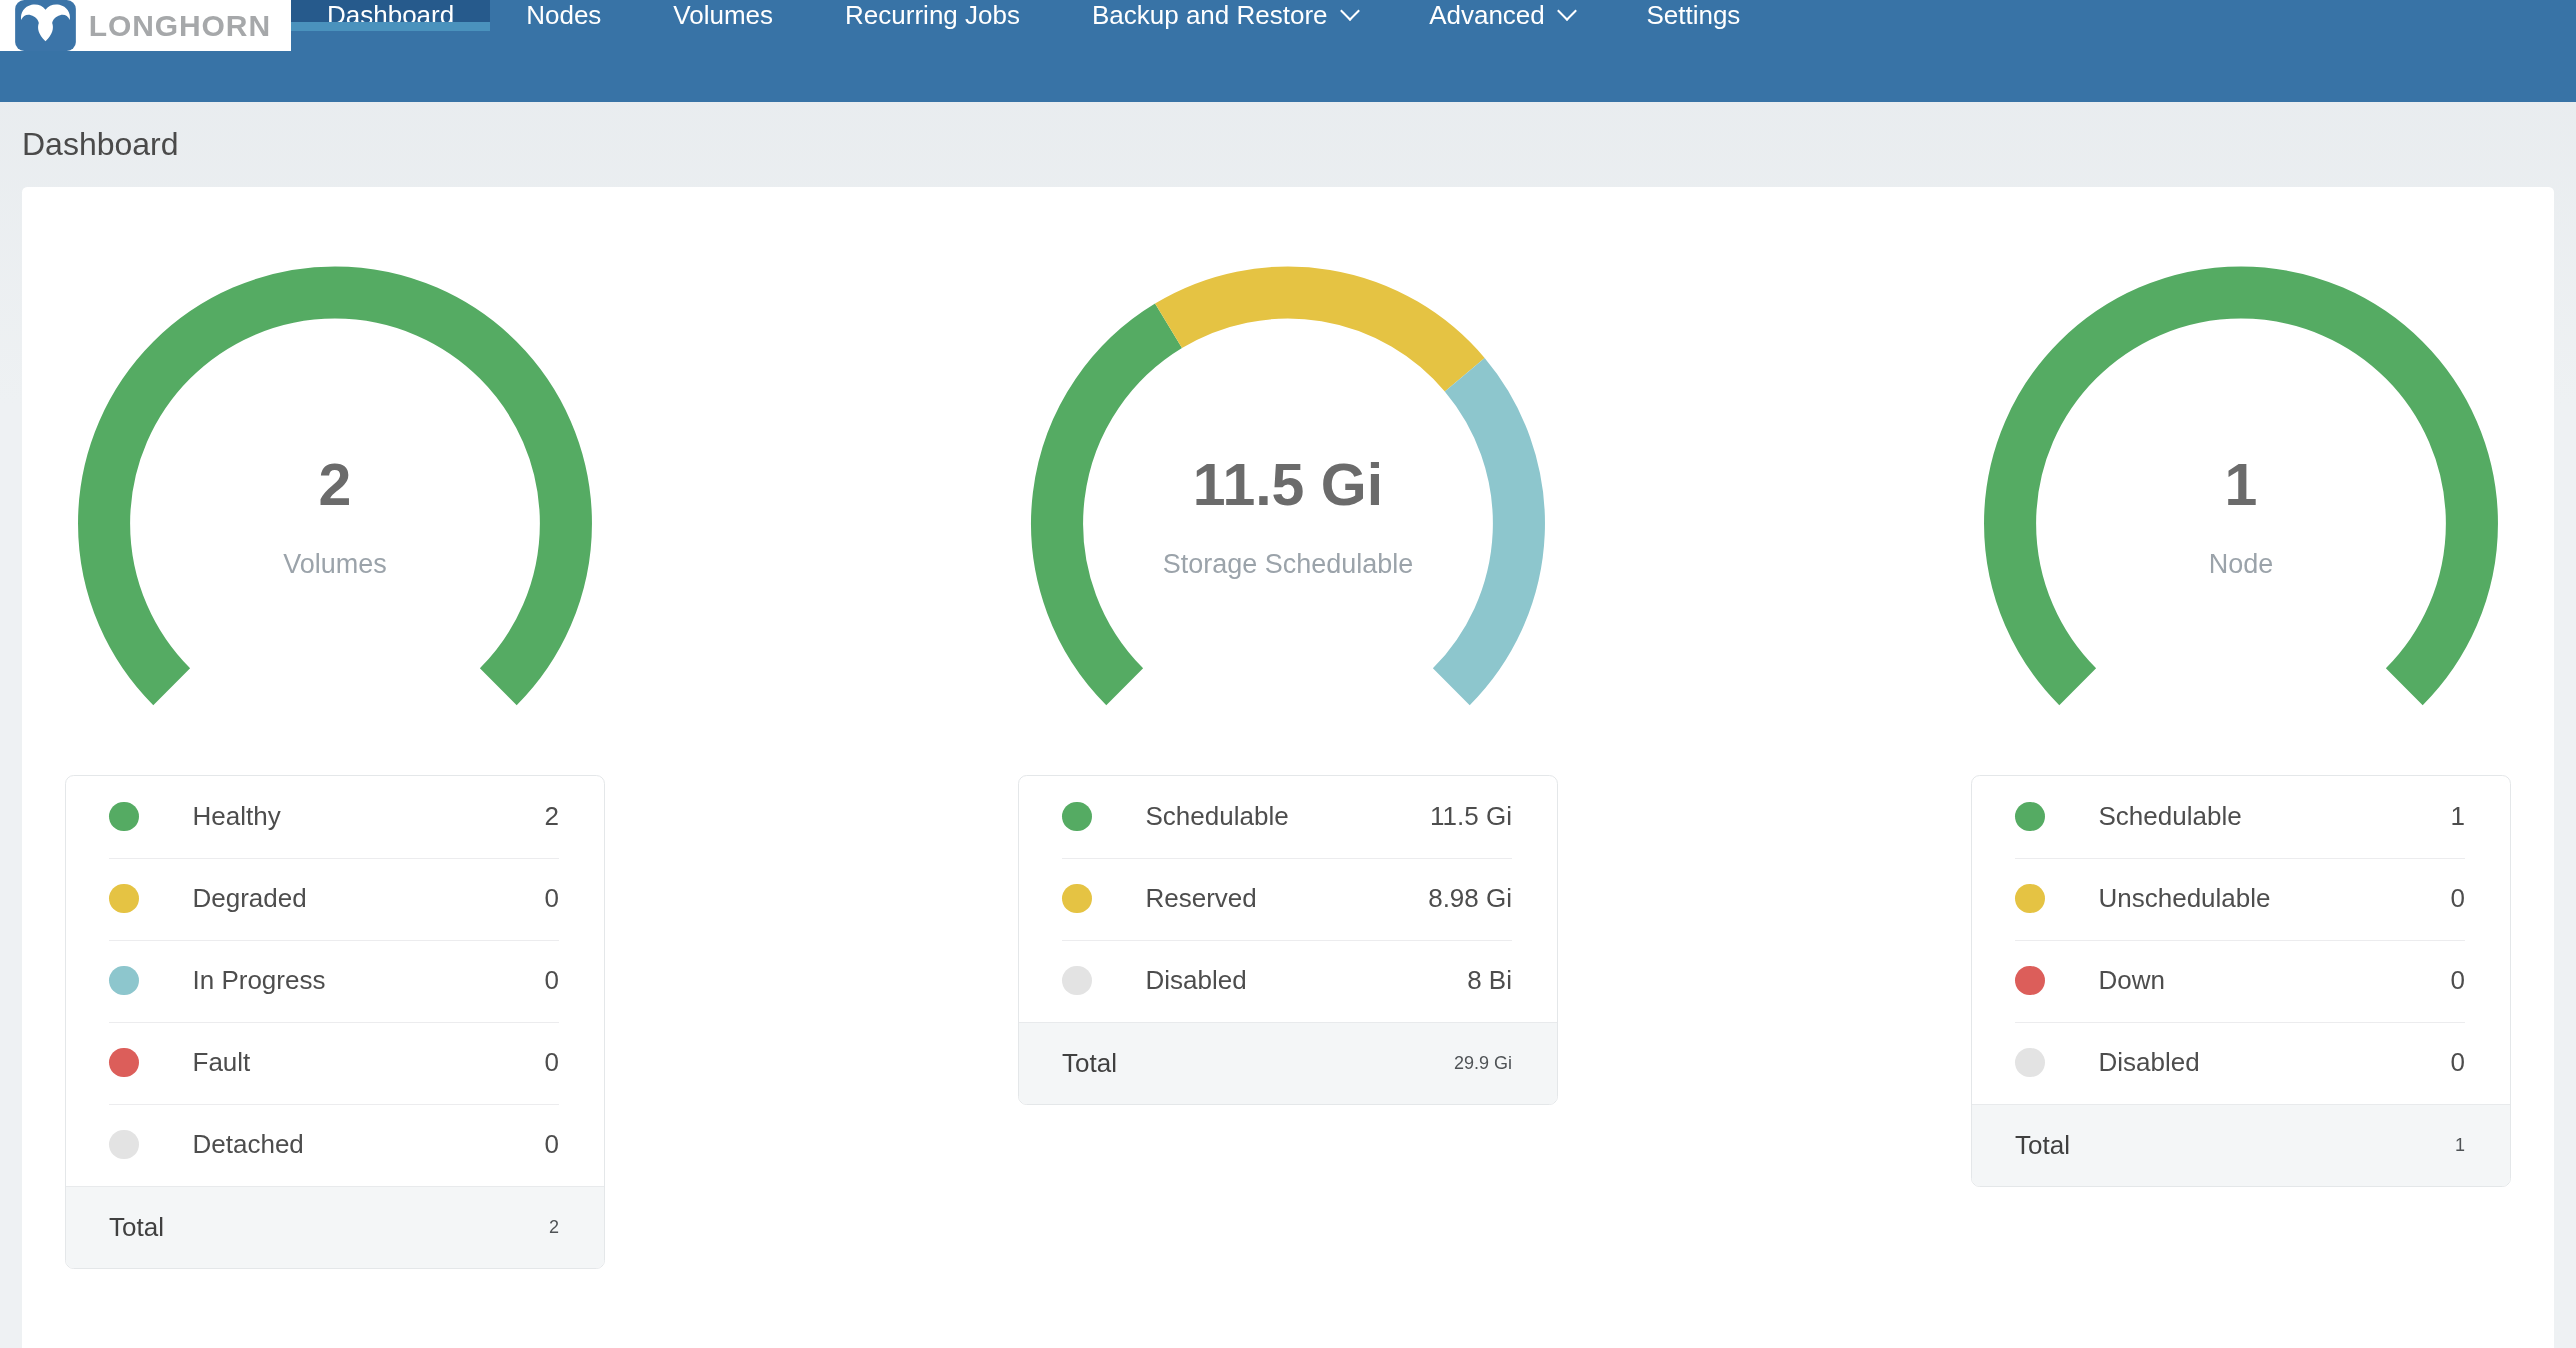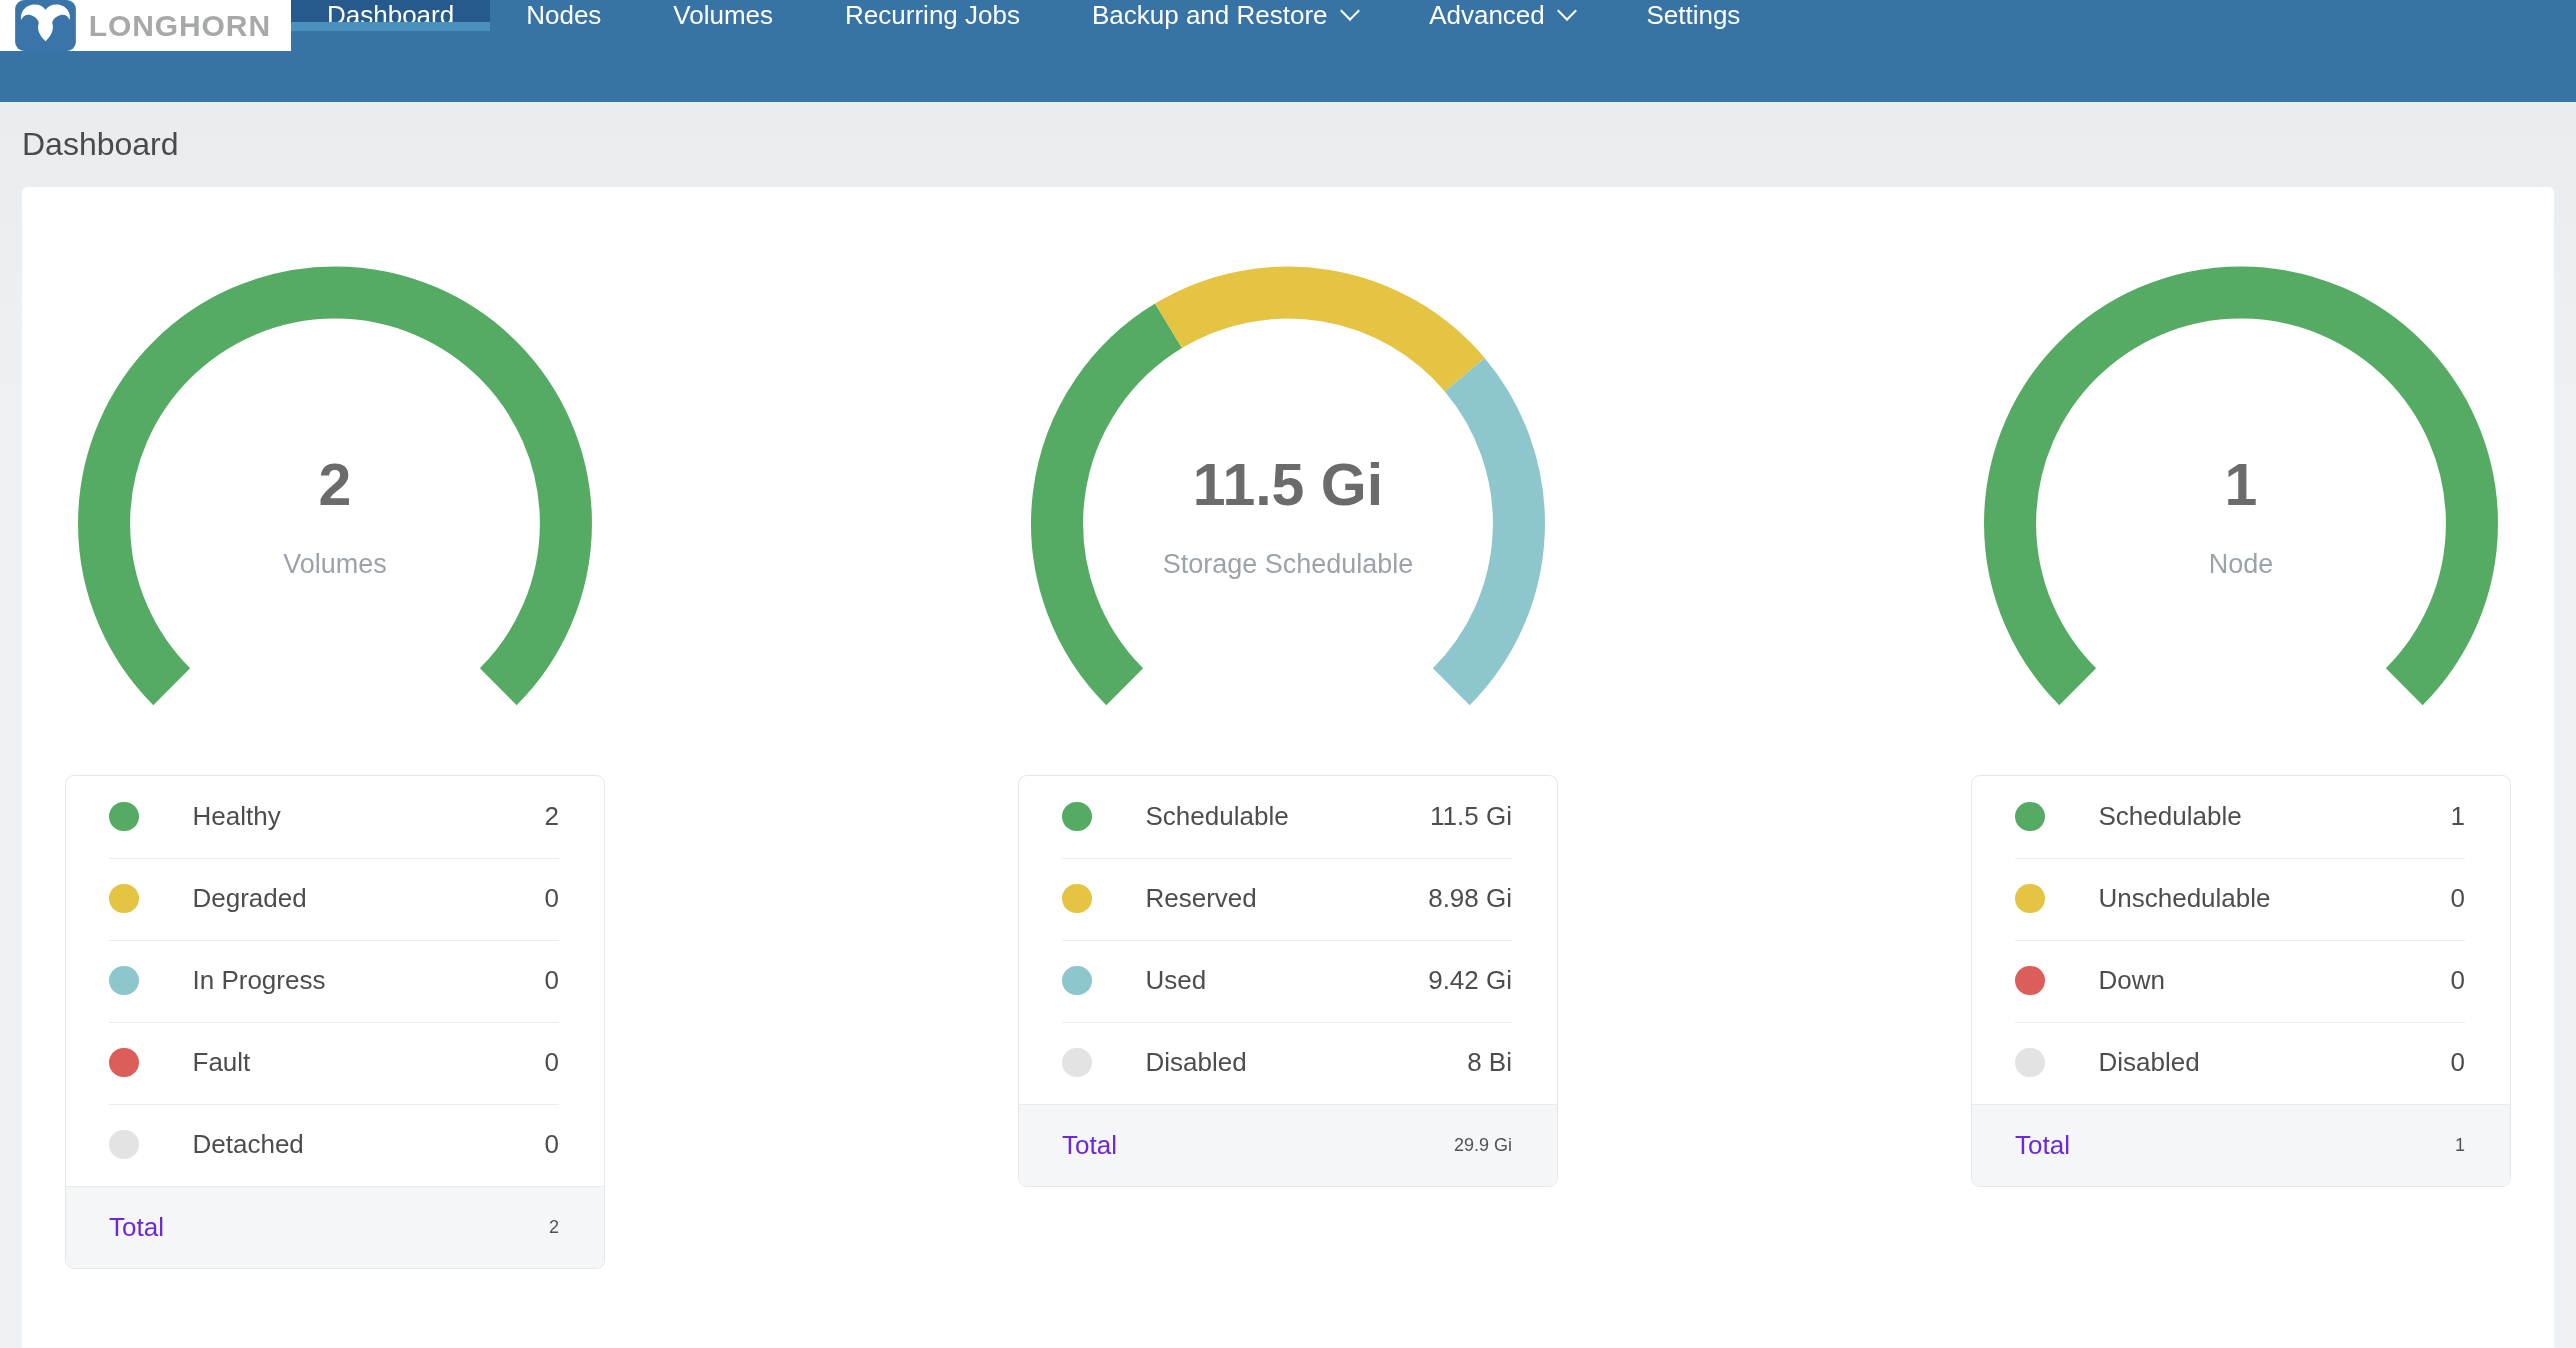--- a/index.html
+++ b/index.html
@@ -64,21 +64,21 @@
   .legend-row + .legend-row::before {
     content:""; position:absolute; top:0; left:43px; right:45px; height:0.9px; background:#ececee;
   }
   .dot { width:29.5px; height:29.5px; border-radius:50%; margin-right:22px; flex:0 0 auto; }
   .l-label { flex:1; font-size:26px; color:#4d4d4d; }
   .l-value { font-size:26px; color:#4d4d4d; }
   .legend-total {
     height:82px; background:#f4f6f7; border-top:0.9px solid #e8eaec;
     display:flex; align-items:center; padding:0 45px 0 43px;
   }
-  .t-label { flex:1; font-size:26px; color:#6d28d9; }
+  .t-label { flex:1; font-size:26px; color:#404040; }
   .t-value { font-size:18px; color:#4f5356; }
 </style>
 </head>
 <body>
 
 <nav class="navbar">
   <div class="brand">
     <svg class="brand-icon" viewBox="0 0 100 84">
       <rect x="0" y="0" width="100" height="84" rx="15" fill="#3b74a8"></rect>
       <path fill="#ffffff" d="M50,16 C45,9 36,6 27,8 C15,11 8,21 10,33 C13,26 19,23 26,25
@@ -187,25 +187,20 @@
     <span class="dot" style="background: rgb(85, 171, 99);"></span>
     <span class="l-label">Schedulable</span>
     <span class="l-value">11.5 Gi</span>
   </li>
             <li class="legend-row">
     <span class="dot" style="background: rgb(229, 195, 67);"></span>
     <span class="l-label">Reserved</span>
     <span class="l-value">8.98 Gi</span>
   </li>
             <li class="legend-row">
-    <span class="dot" style="background: rgb(141, 198, 205);"></span>
-    <span class="l-label">Used</span>
-    <span class="l-value">9.42 Gi</span>
-  </li>
-            <li class="legend-row">
     <span class="dot" style="background: rgb(227, 227, 227);"></span>
     <span class="l-label">Disabled</span>
     <span class="l-value">8 Bi</span>
   </li>
           </ul>
       <div class="legend-total">
         <span class="t-label">Total</span>
         <span class="t-value">29.9 Gi</span>
       </div>
     </div>

